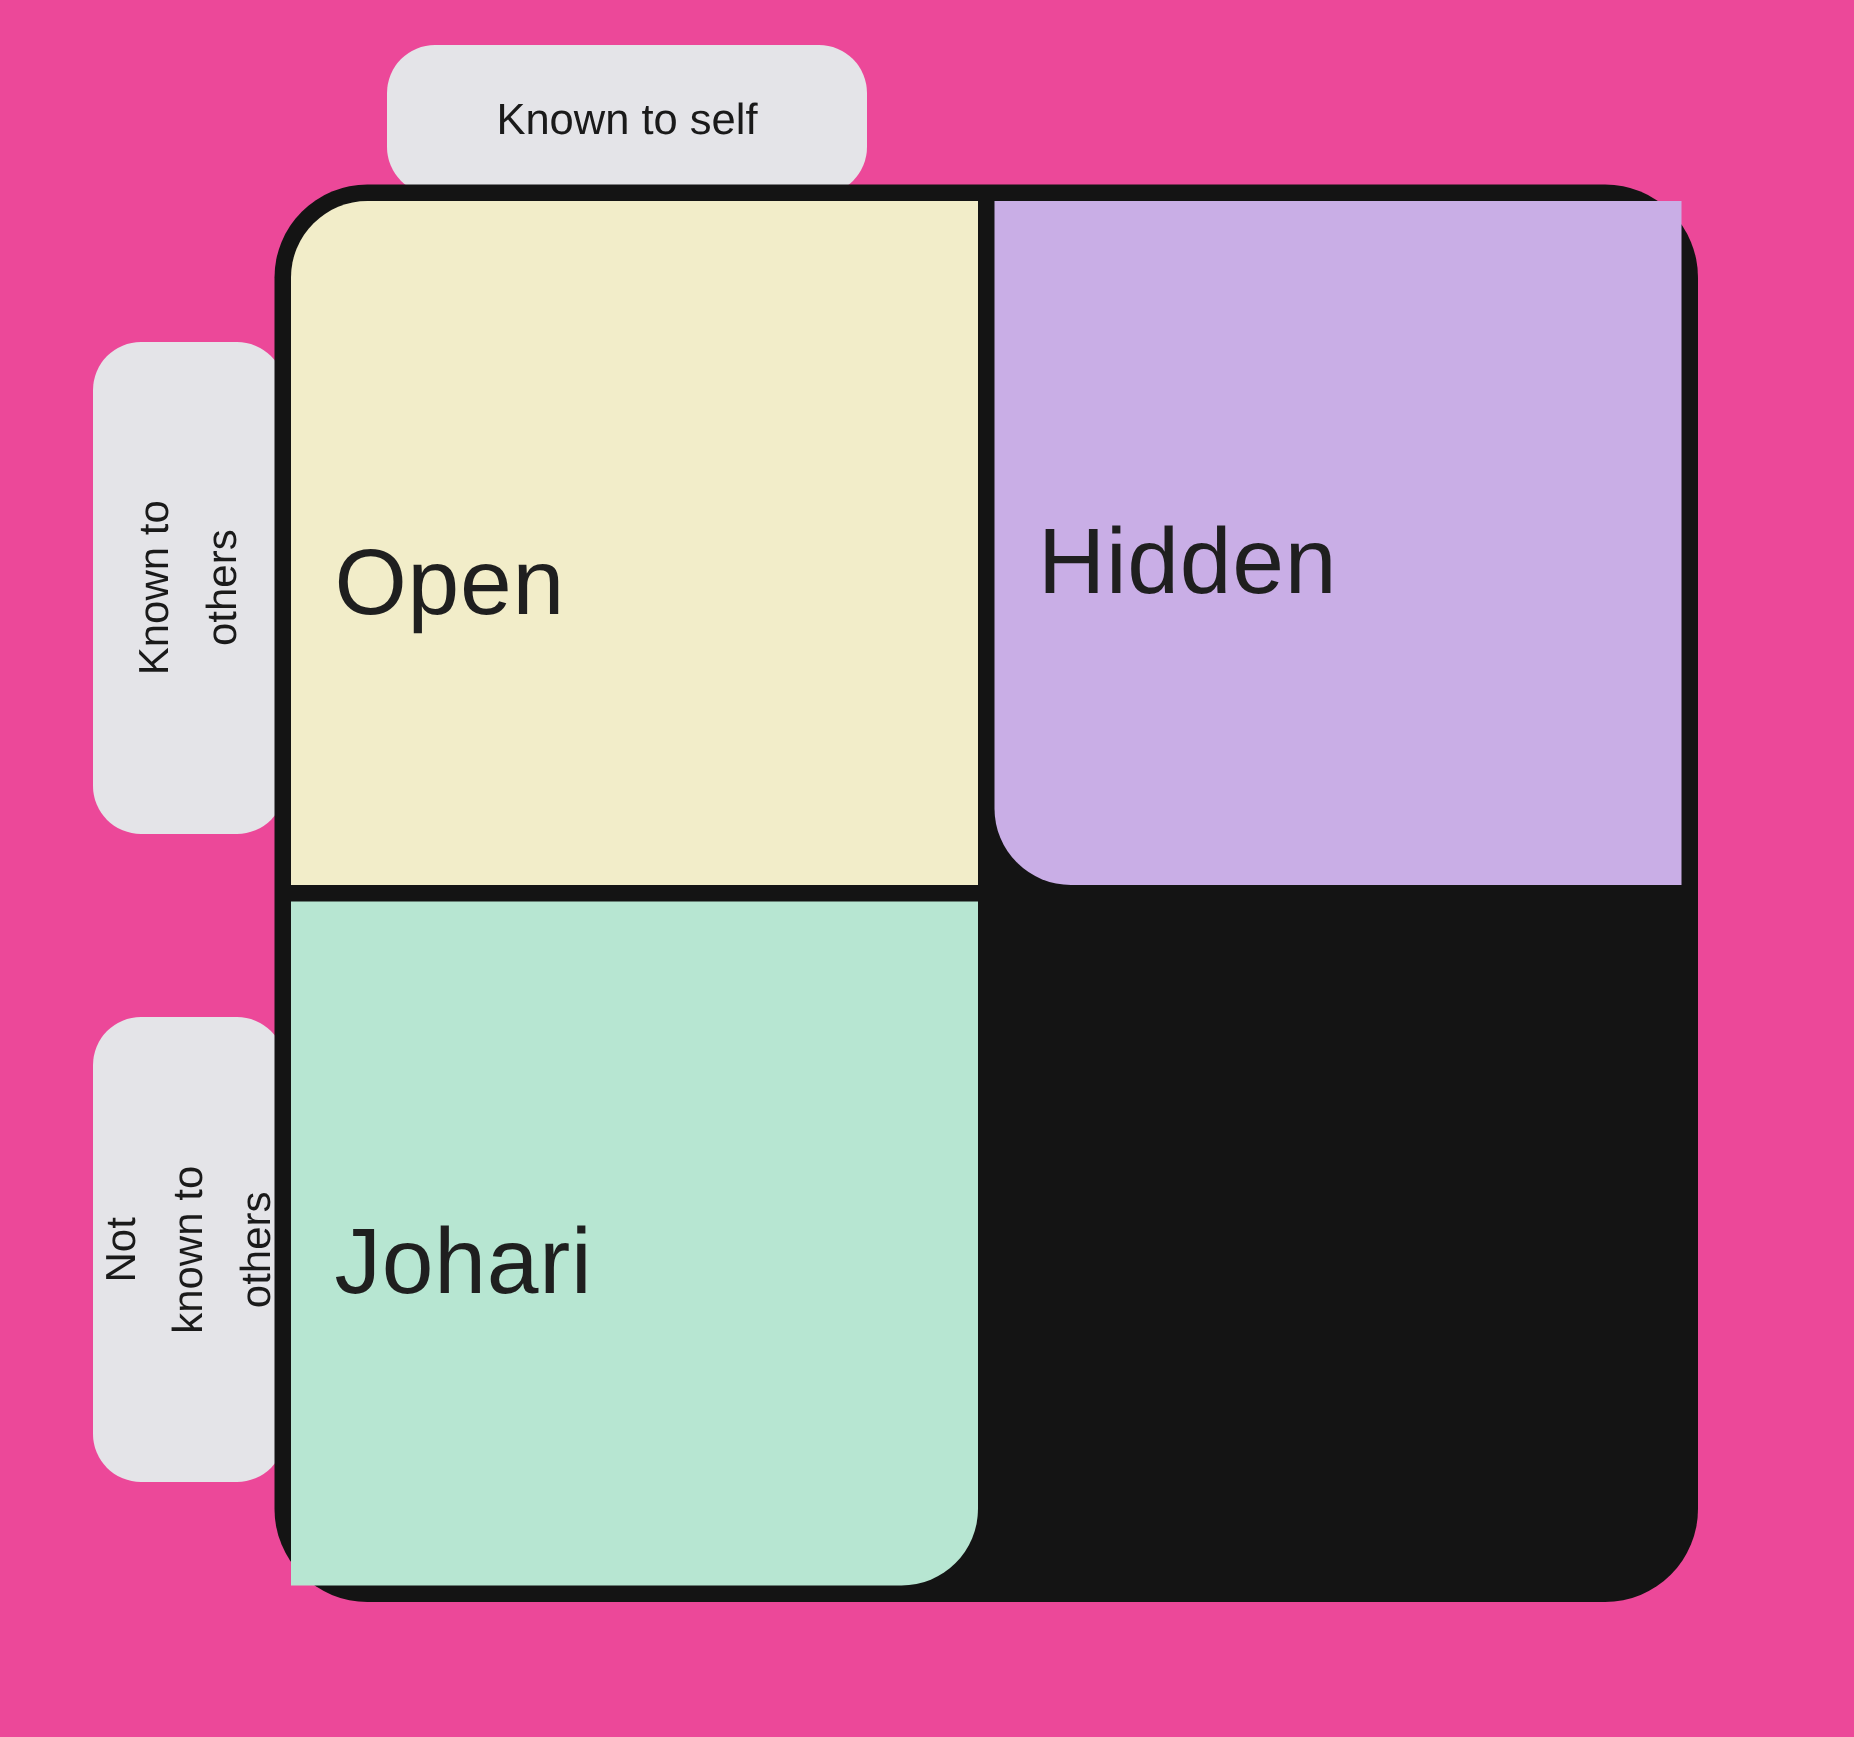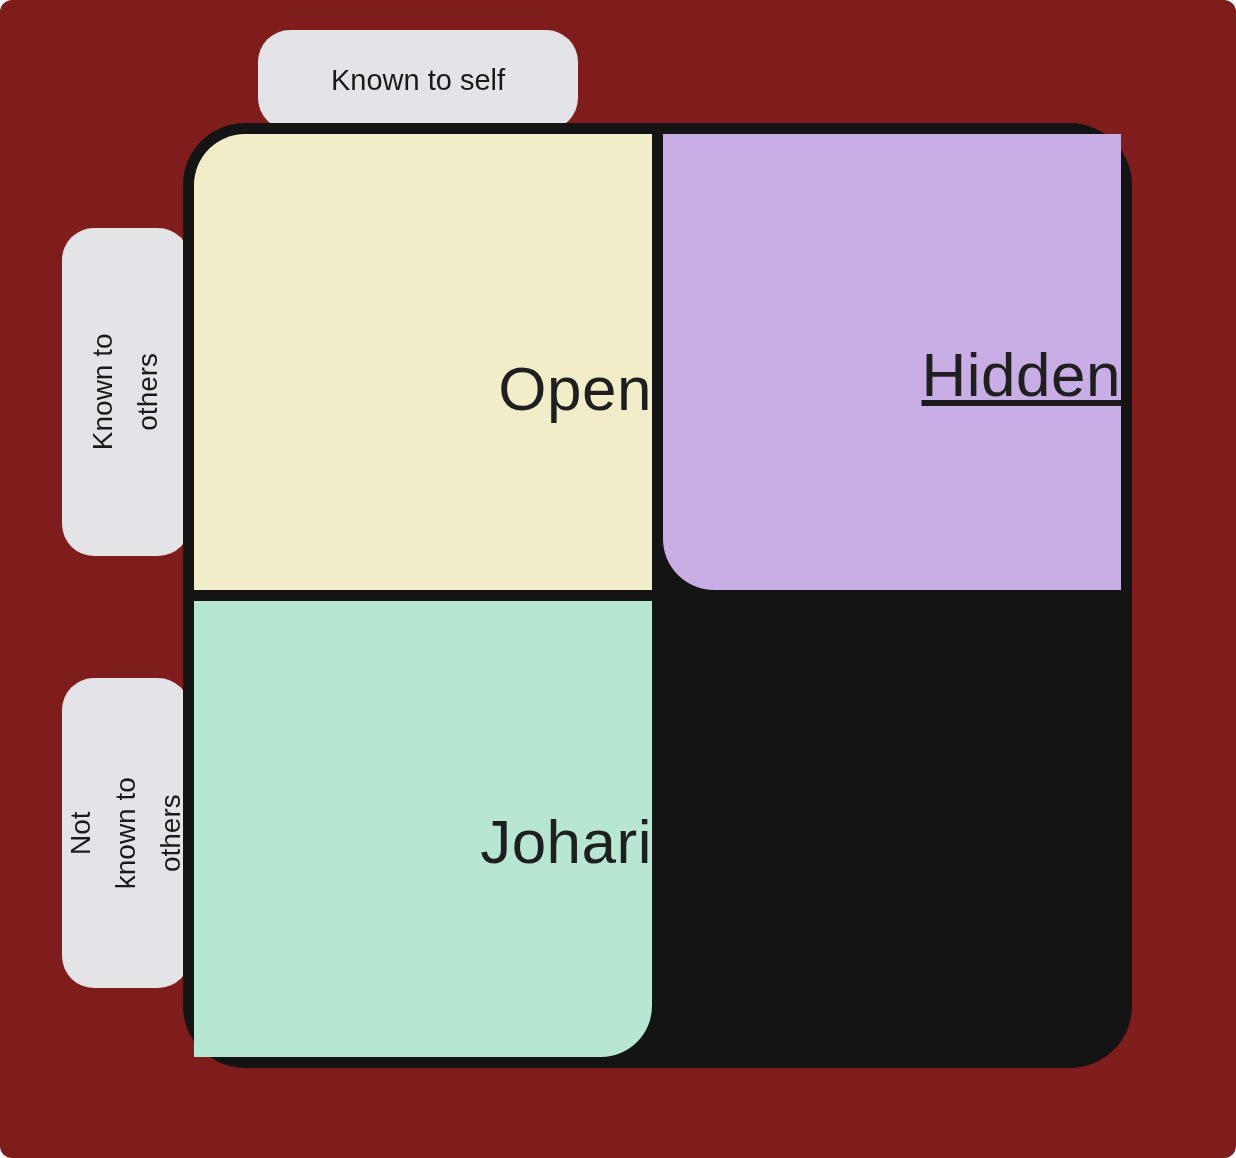--- a/index.html
+++ b/index.html
@@ -14,23 +14,22 @@
   *{box-sizing:border-box;margin:0;padding:0;}
   html,body{background:#ffffff;}
   body{
     font-family:"Liberation Sans","DejaVu Sans",sans-serif;
     color:var(--text-dark);
   }
   .canvas{
     position:relative;
     width:1236px;
     height:1158px;
-    background:#7f1d1d;
+    background:#ec4899;
     overflow:hidden;
-    border-radius:12px;
   }
 
   
   .tab{
     position:absolute;
     background:var(--label-bg);
     z-index:1;
     display:flex;
     align-items:center;
     justify-content:center;
@@ -72,25 +71,26 @@
     padding:11px;
     display:grid;
     grid-template-columns:1fr 1fr;
     grid-template-rows:1fr 1fr;
     gap:11px;
     z-index:2;
   }
   .cell{
     display:flex;
     align-items:center;
-    justify-content:flex-end;
+    justify-content:flex-start;
+    padding-left:29px;
   }
   .cell-open{background:var(--open-bg);border-top-left-radius:51px;}
   .cell-blind{background:var(--blind-spot-bg);border-top-right-radius:51px;}
-  .cell-hidden{background:var(--hidden-bg);border-bottom-left-radius:51px;text-decoration:underline;}
+  .cell-hidden{background:var(--hidden-bg);border-bottom-left-radius:51px;}
   .cell-unknown{background:var(--unknown-bg);border-bottom-right-radius:51px;}
   .cell-label{
     font-size:62px;
     font-weight:500;
     color:#1f1f1f;
     letter-spacing:0.5px;
   }
   .row-top .cell-label{transform:translateY(26px);}
   .row-bottom .cell-label{transform:translateY(12px);}
 

